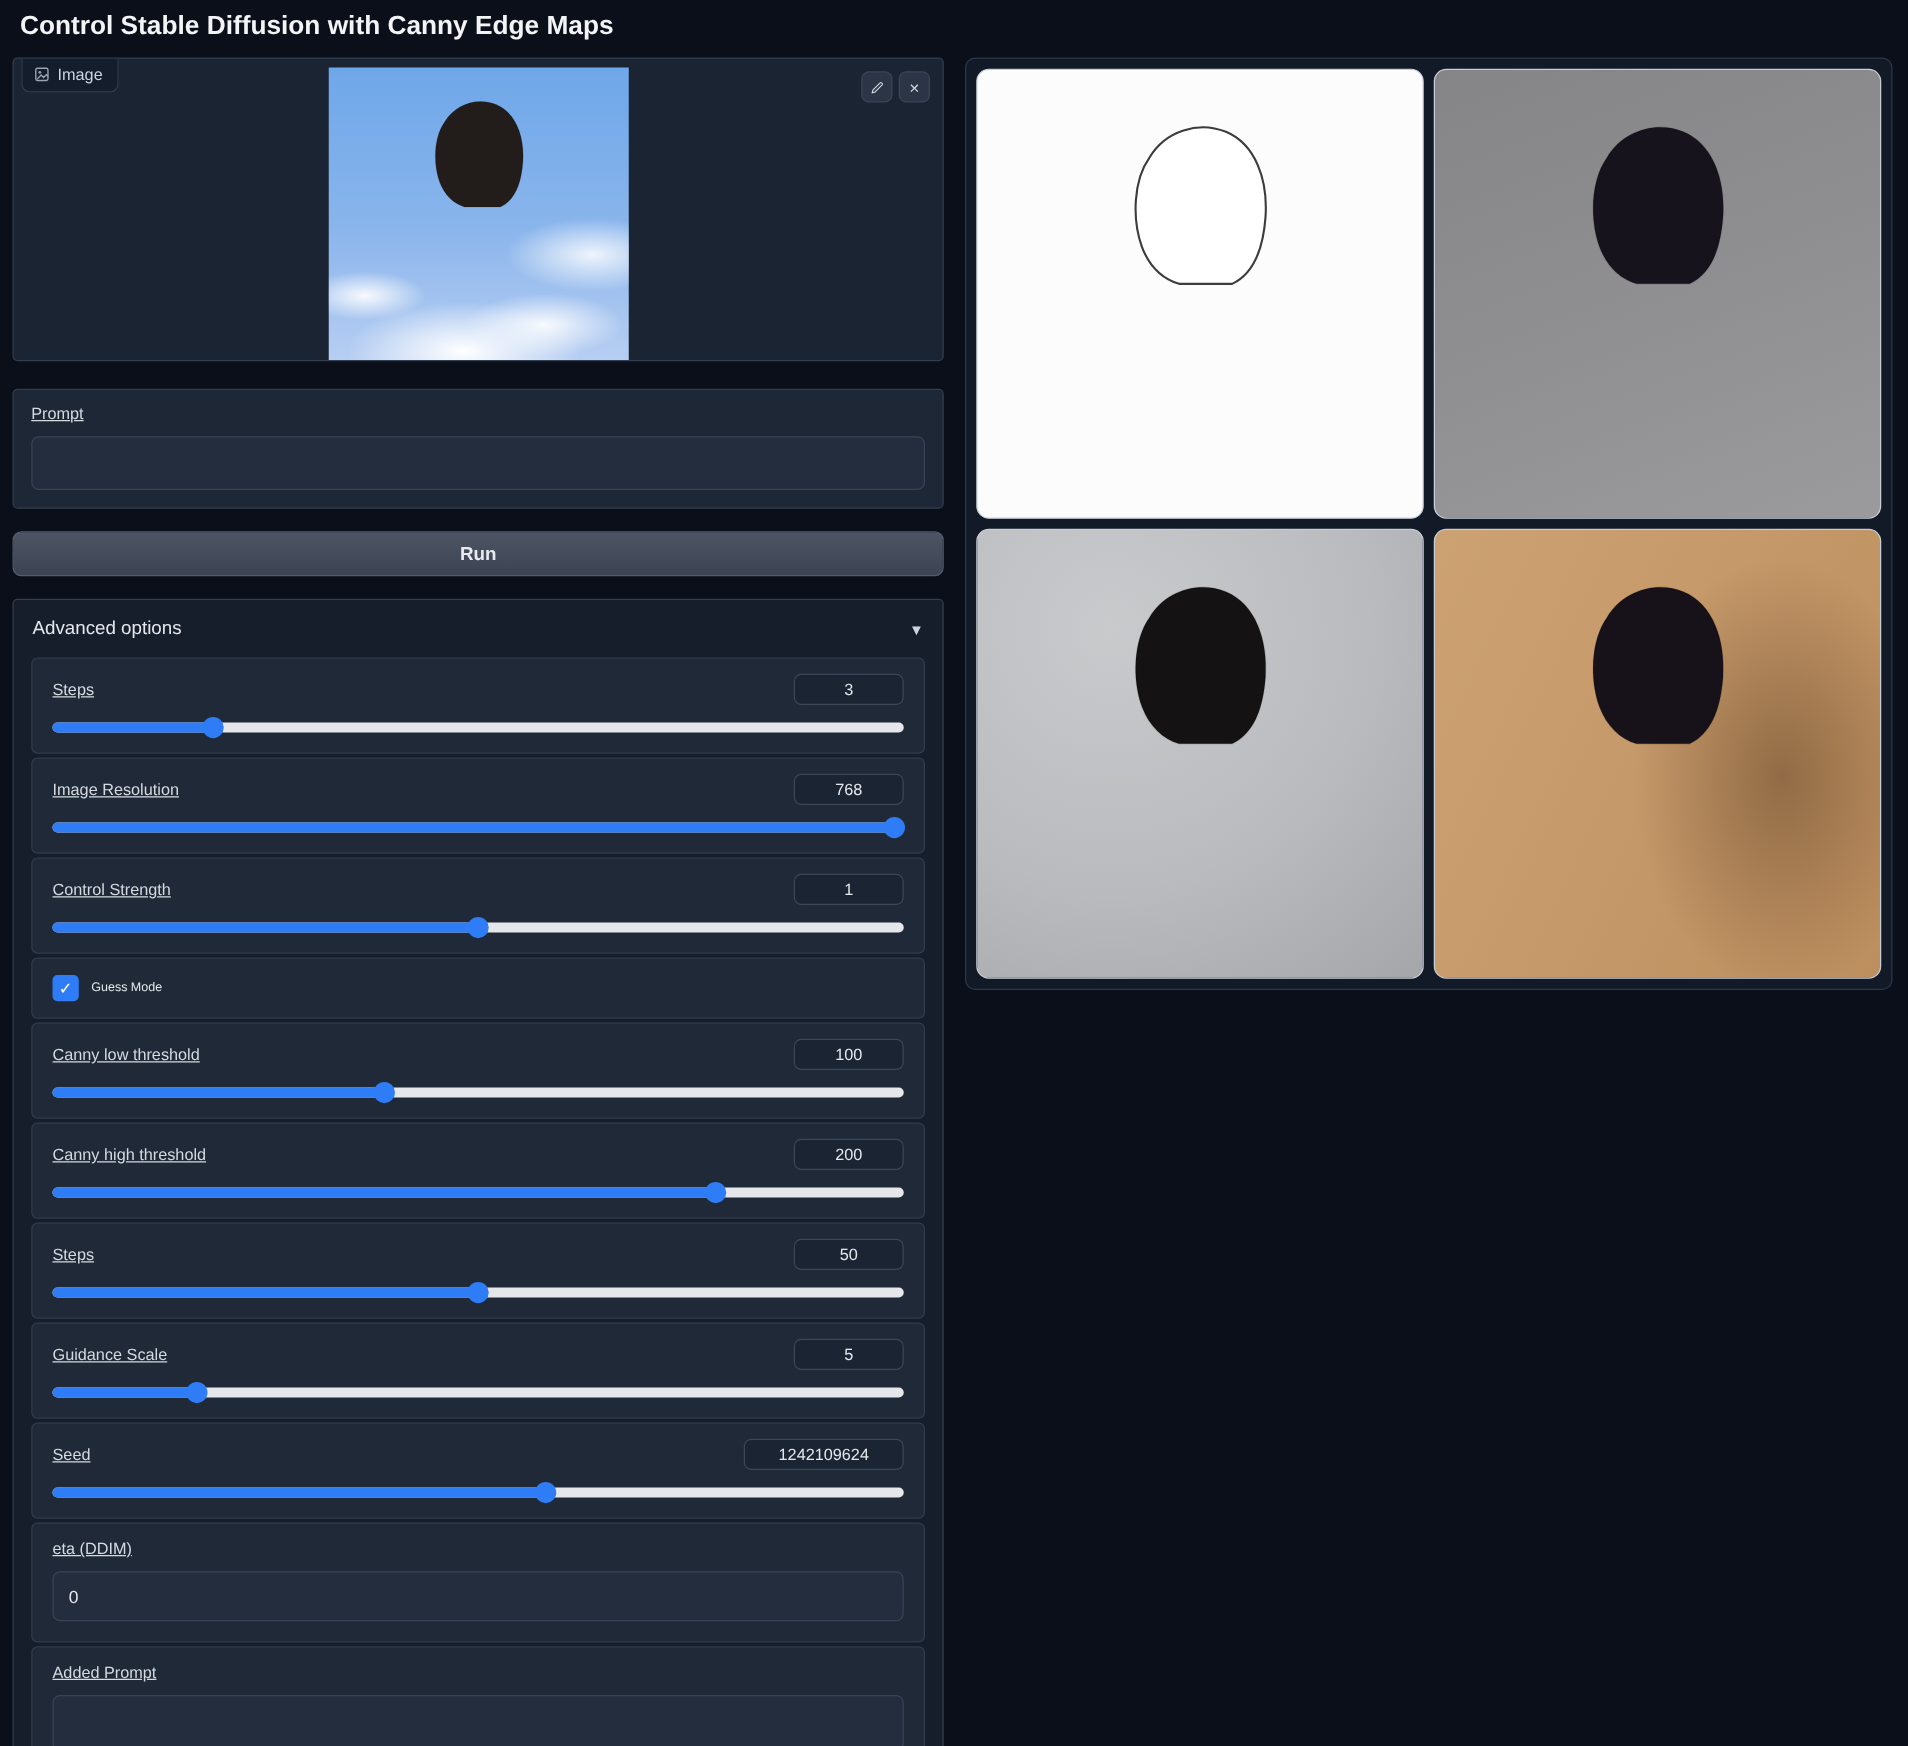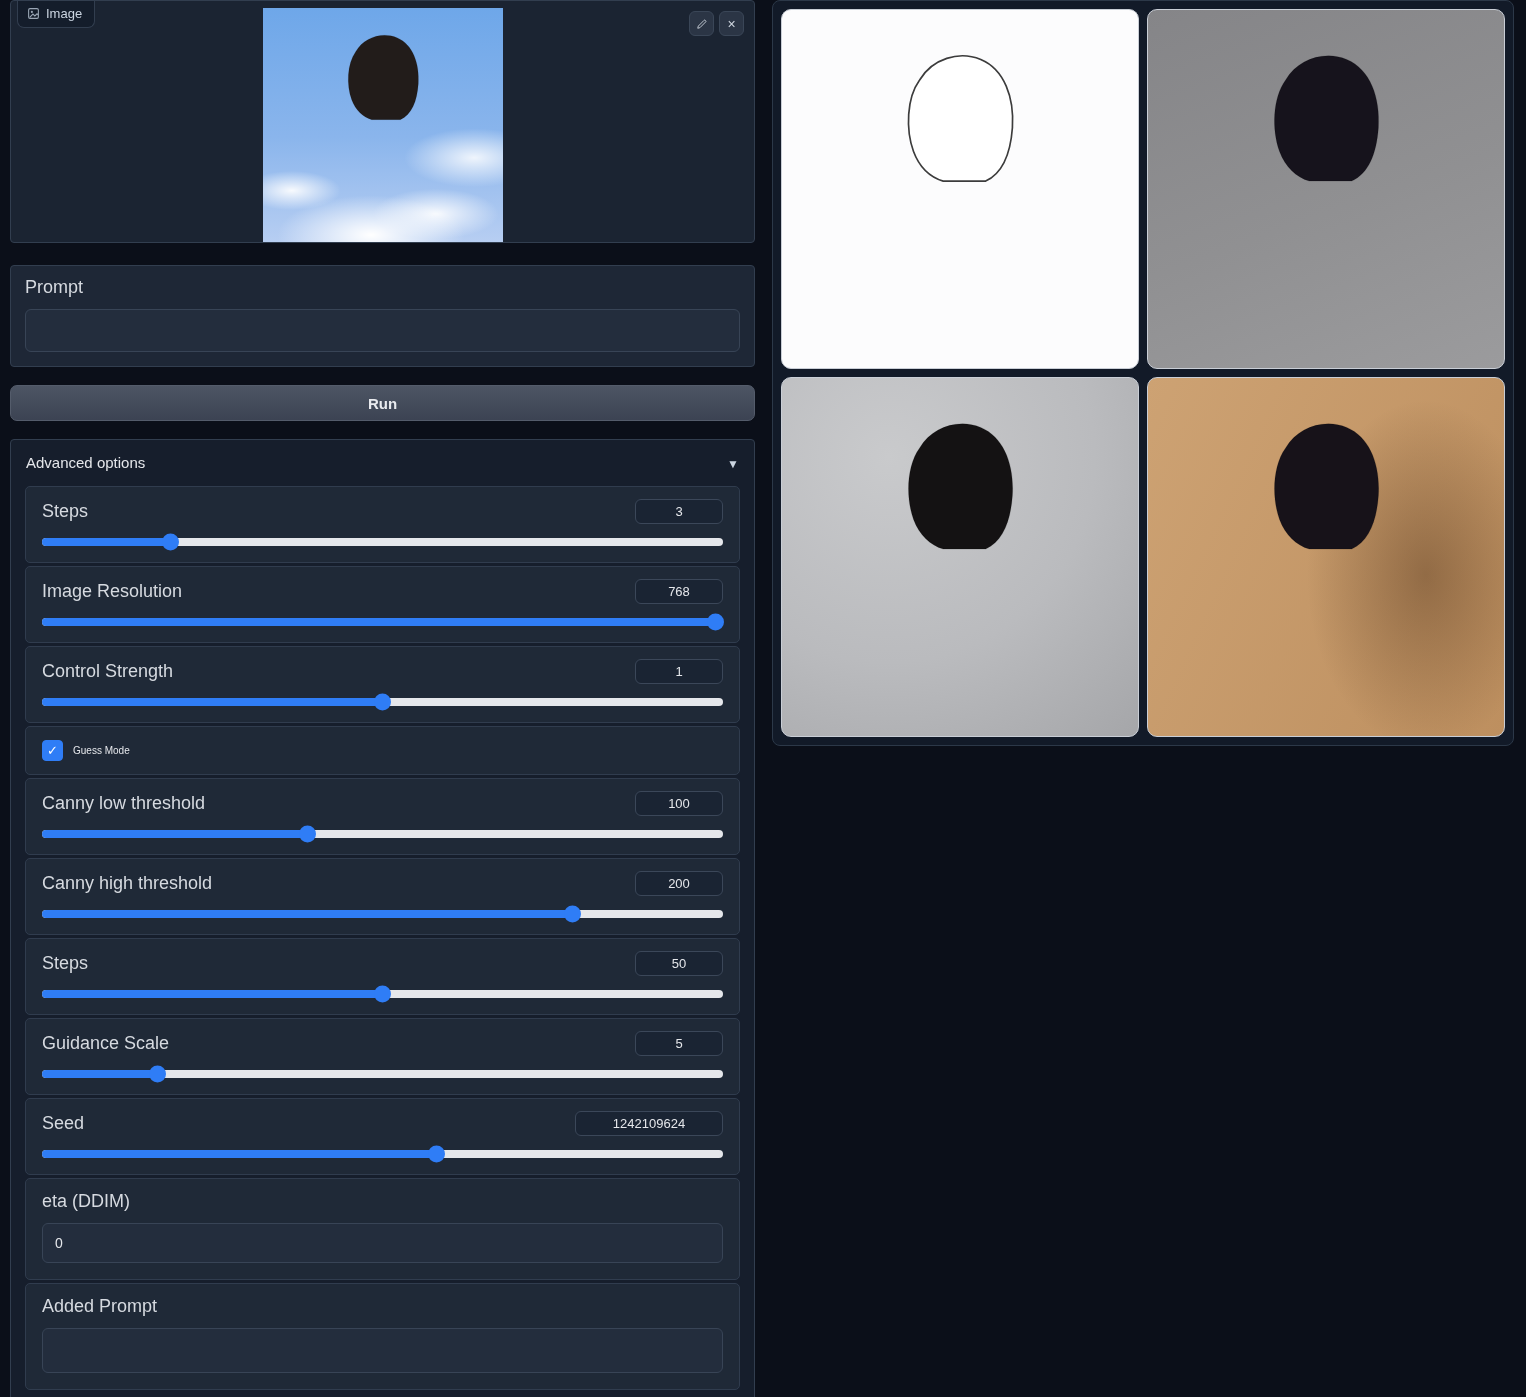--- a/index.html
+++ b/index.html
@@ -41,21 +41,21 @@
   
   .pf{stroke:rgba(0,0,0,.14);stroke-width:1;stroke-linejoin:round;}
   .pl{fill:none;stroke-linecap:round;stroke-width:2.4;}
   .p-det{stroke:rgba(0,0,0,.30);}
   .p-face{stroke:rgba(58,38,26,.85);stroke-width:2.2;}
   .photo .p-shirt{fill:#d2d8e3;} .photo .p-skin{fill:#cd9f80;}
   .photo .p-hair{fill:#221c1a;} .photo .p-under{fill:#c89a79;} .photo .p-watch{fill:#23202a;}
 
   
   .prompt-panel{margin-top:22px;padding:11px 14px 14px;}
-  .field-label{font-size:18px;color:#d6dae0;display:block;}
+  .field-label{font-size:13px;color:#d6dae0;display:block;text-decoration:underline;}
   .textbox{width:100%;box-sizing:border-box;background:#232d3d;border:1px solid #384456;
     border-radius:6px;color:#e5e7eb;font-family:inherit;font-size:14px;resize:none;
     padding:8px 10px;display:block;outline:none;}
   .prompt-panel .textbox{height:43px;margin-top:11px;}
 
   
   .run-btn{margin-top:18px;width:100%;height:36px;border-radius:7px;cursor:pointer;
     background:linear-gradient(#4d5564,#3c4353);border:1px solid #545c6b;
     color:#e8eaee;font-size:15px;font-weight:700;font-family:inherit;}
 
@@ -64,21 +64,21 @@
   .acc-header{display:flex;align-items:flex-end;justify-content:space-between;
     padding:14px 15px 13px;cursor:pointer;}
   .acc-title{font-size:15px;color:#e5e7eb;}
   .acc-arrow{font-size:12px;color:#cbd5e1;}
   .form{margin:2px 14px 0;display:flex;flex-direction:column;gap:3px;}
   .row{background:#1f2937;border:1px solid #303c4e;border-radius:5px;
     padding:12px 16px 16px;box-sizing:border-box;}
   .row-head{display:flex;align-items:center;justify-content:space-between;margin-bottom:14px;}
   .value-box{background:#1a2433;border:1px solid #3b4759;border-radius:6px;height:25px;
     width:88px;color:#e5e7eb;font-size:13px;text-align:center;font-family:inherit;outline:none;padding:0 4px;box-sizing:border-box;}
-  .value-box.wide{width:148px;}
+  .value-box.wide{width:128px;}
   .track{position:relative;height:8px;background:#e5e7eb;border-radius:5px;cursor:pointer;}
   .fill{position:absolute;left:0;top:0;bottom:0;background:#2f7df6;border-radius:5px;}
   .knob{position:absolute;right:-8px;top:50%;transform:translateY(-50%);
     width:17px;height:17px;border-radius:50%;background:#2f7df6;display:block;cursor:grab;}
   .checkbox-row{display:flex;align-items:center;gap:10px;padding:13px 16px;}
   .cb{width:19px;height:19px;background:#2f7df6;border:1px solid #2f7df6;border-radius:4px;
     display:flex;align-items:center;justify-content:center;color:#fff;font-size:13px;cursor:pointer;flex:none;}
   .cb-label{font-size:10px;color:#e5e7eb;}
   .input-row .field-label{margin-bottom:11px;}
   .num-input{width:100%;box-sizing:border-box;height:40px;background:#232d3d;border:1px solid #384456;
@@ -102,20 +102,21 @@
   .tile-g3{background:
       radial-gradient(ellipse 170px 250px at 78% 55%, rgba(74,45,22,.40), rgba(74,45,22,0) 70%),
       linear-gradient(115deg,#cda273,#bd8f5f);}
   .tile-g3 .p-shirt{fill:#7d3b53;} .tile-g3 .p-skin{fill:#c08c62;}
   .tile-g3 .p-hair{fill:#171219;} .tile-g3 .p-under{fill:#672c43;} .tile-g3 .p-watch{fill:#2a1d27;}
 </style>
 </head>
 <body>
 
 <div class="app">
+  <h1 class="page-title">Control Stable Diffusion with Canny Edge Maps</h1>
 
   <div class="columns">
 
     <div class="left-col">
 
       <div class="panel image-panel">
         <div class="image-tab">
           <svg width="13" height="13" viewBox="0 0 24 24">
             <rect x="3" y="3" width="18" height="18" rx="2.5" fill="none" stroke="currentColor" stroke-width="2"></rect>
             <circle cx="9" cy="9" r="2" fill="currentColor"></circle>

